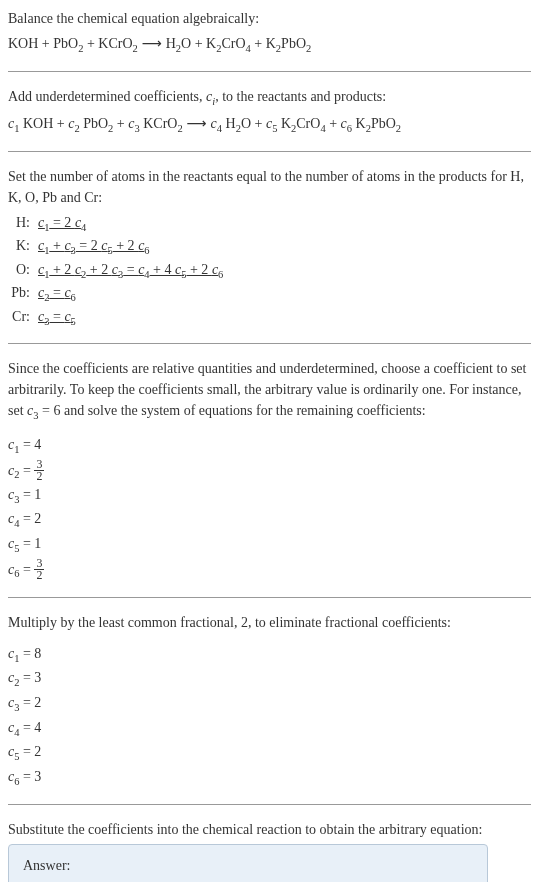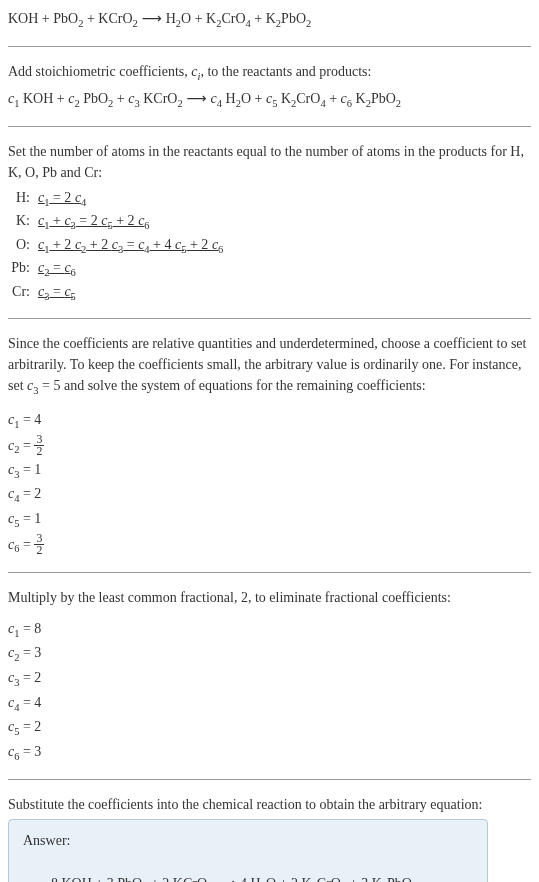--- a/index.html
+++ b/index.html
@@ -87,30 +87,31 @@
       padding-left: 28px;
     }
     .italic {
       font-style: italic;
     }
   </style>
 </head>
 <body>
 
 <div class="section">
+  <div class="section-text">Balance the chemical equation algebraically:</div>
   <div>
     <span>KOH</span><span> + </span><span>PbO</span><span class="sub">2</span><span> + </span><span>KCrO</span><span class="sub">2</span><span class="arrow"> ⟶ </span><span>H</span><span class="sub">2</span><span>O</span><span> + </span><span>K</span><span class="sub">2</span><span>CrO</span><span class="sub">4</span><span> + </span><span>K</span><span class="sub">2</span><span>PbO</span><span class="sub">2</span>
   </div>
 </div>
 
 <hr>
 
 <div class="section">
   <div class="section-text">
-    <span>Add stoichiometric coefficients, </span><span class="italic">c</span><span class="sub italic">i</span><span>, to the reactants and products:</span>
+    <span>Add underdetermined coefficients, </span><span class="italic">c</span><span class="sub italic">i</span><span>, to the reactants and products:</span>
   </div>
   <div>
     <span class="italic">c</span><span class="sub">1</span><span> KOH + </span><span class="italic">c</span><span class="sub">2</span><span> PbO</span><span class="sub">2</span><span> + </span><span class="italic">c</span><span class="sub">3</span><span> KCrO</span><span class="sub">2</span><span class="arrow"> ⟶ </span><span class="italic">c</span><span class="sub">4</span><span> H</span><span class="sub">2</span><span>O + </span><span class="italic">c</span><span class="sub">5</span><span> K</span><span class="sub">2</span><span>CrO</span><span class="sub">4</span><span> + </span><span class="italic">c</span><span class="sub">6</span><span> K</span><span class="sub">2</span><span>PbO</span><span class="sub">2</span>
   </div>
 </div>
 
 <hr>
 
 <div class="section">
   <div class="section-text">Set the number of atoms in the reactants equal to the number of atoms in the products for H, K, O, Pb and Cr:</div>
@@ -135,21 +136,21 @@
       <div class="atom-label">Cr:</div>
       <div class="atom-eq"><span class="italic">c</span><span class="sub">3</span><span> = </span><span class="italic">c</span><span class="sub">5</span></div>
     </div>
   </div>
 </div>
 
 <hr>
 
 <div class="section">
   <div class="section-text">
-    <span>Since the coefficients are relative quantities and underdetermined, choose a coefficient to set arbitrarily. To keep the coefficients small, the arbitrary value is ordinarily one. For instance, set </span><span class="italic">c</span><span class="sub">3</span><span> = 5 and solve the system of equations for the remaining coefficients:</span>
+    <span>Since the coefficients are relative quantities and underdetermined, choose a coefficient to set arbitrarily. To keep the coefficients small, the arbitrary value is ordinarily one. For instance, set </span><span class="italic">c</span><span class="sub">3</span><span> = 6 and solve the system of equations for the remaining coefficients:</span>
   </div>
   <div class="coef-list">
     <div class="coef-line"><span class="italic">c</span><span class="sub">1</span><span> = 4</span></div>
     <div class="coef-line"><span class="italic">c</span><span class="sub">2</span><span> = </span><span class="frac"><span class="num">3</span><span class="den">2</span></span></div>
     <div class="coef-line"><span class="italic">c</span><span class="sub">3</span><span> = 1</span></div>
     <div class="coef-line"><span class="italic">c</span><span class="sub">4</span><span> = 2</span></div>
     <div class="coef-line"><span class="italic">c</span><span class="sub">5</span><span> = 1</span></div>
     <div class="coef-line"><span class="italic">c</span><span class="sub">6</span><span> = </span><span class="frac"><span class="num">3</span><span class="den">2</span></span></div>
   </div>
 </div>

